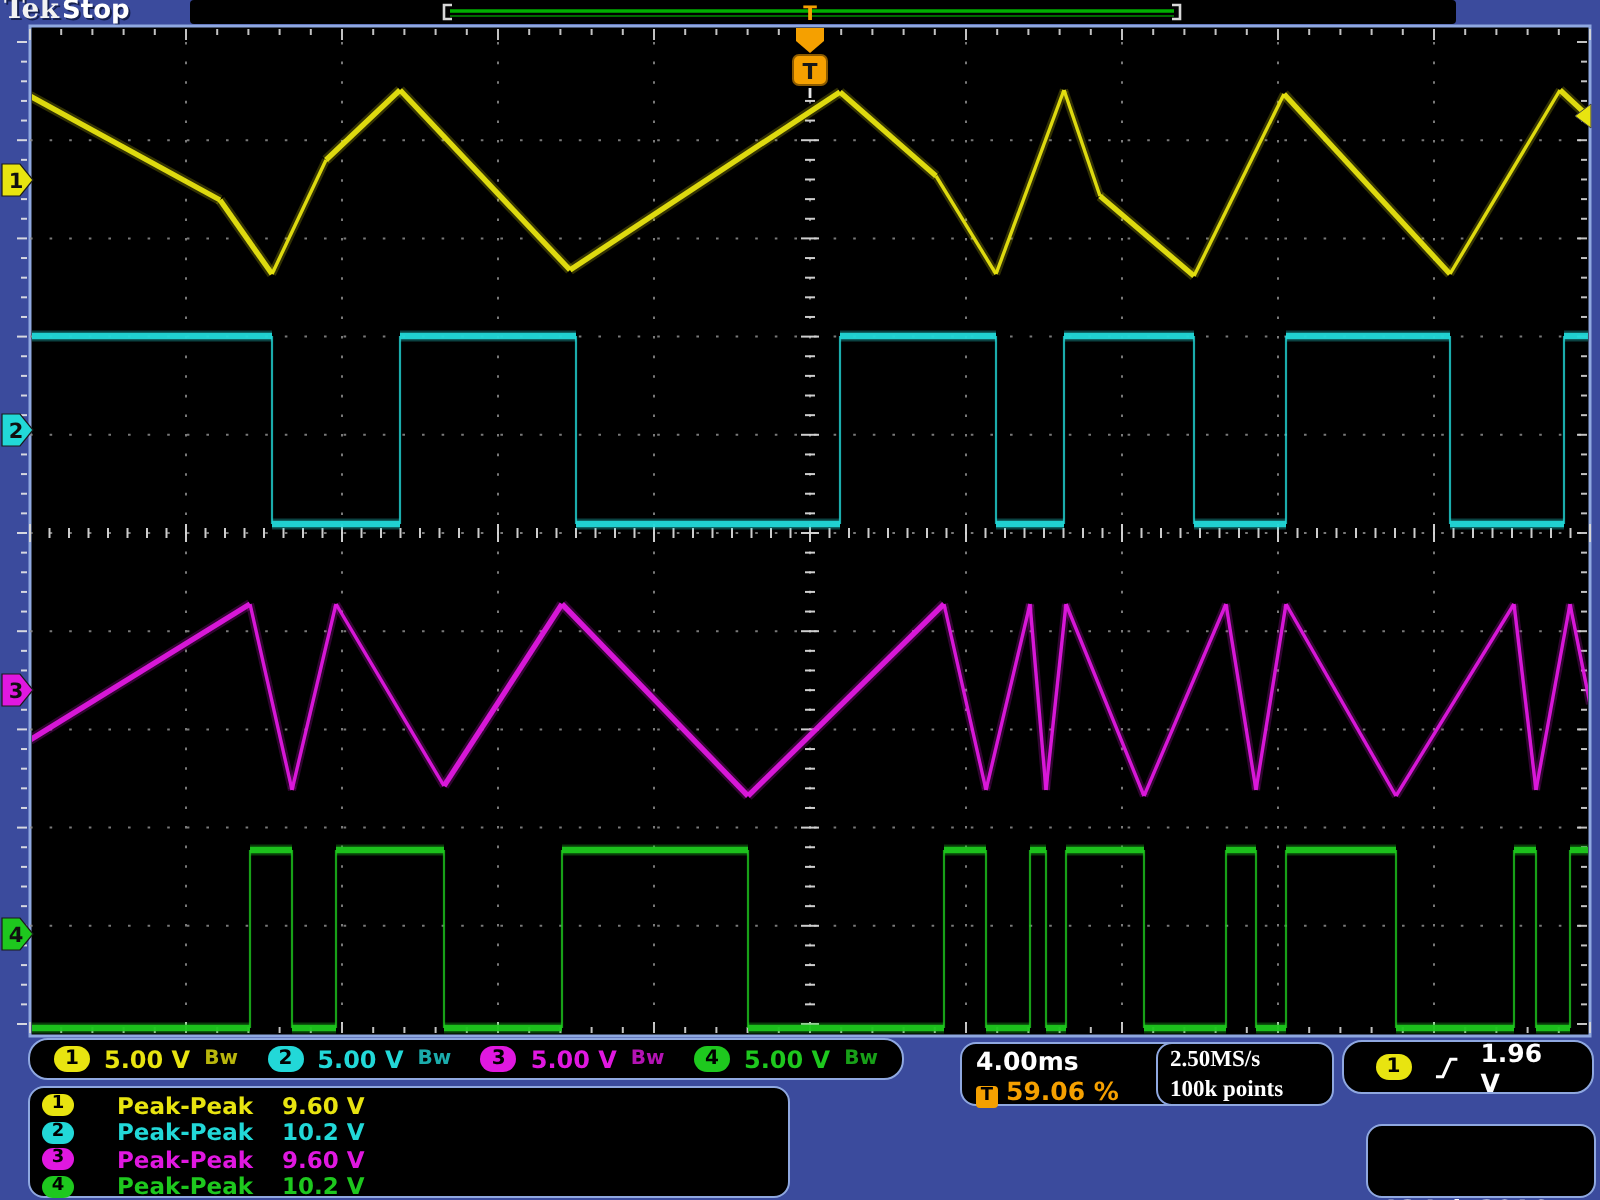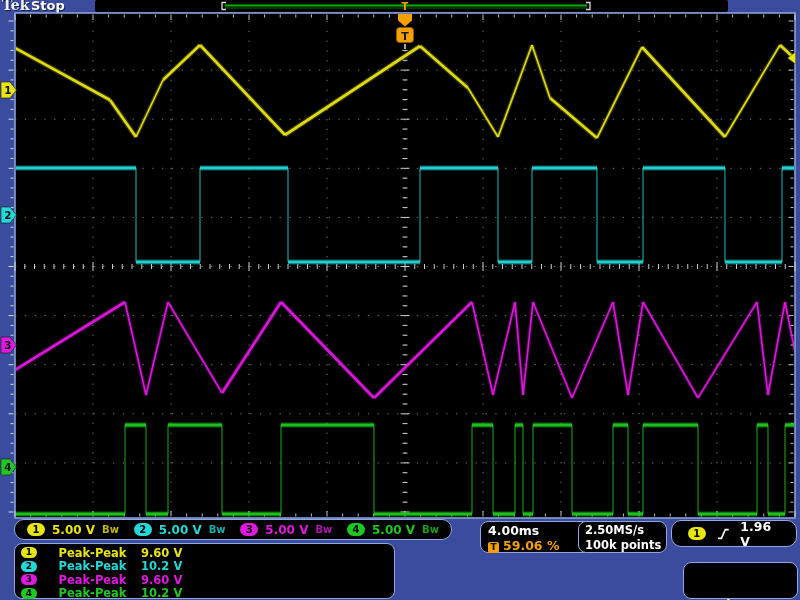--- a/index.html
+++ b/index.html
@@ -19,21 +19,21 @@
   #ch-pill{left:14px;top:519px;width:438px;height:21px;border-radius:10px;
            display:flex;align-items:center;justify-content:space-between;padding:0 12px;font-size:12px;}
   .chgrp{display:flex;align-items:center;gap:7px;}
   .badge{display:inline-flex;align-items:center;justify-content:center;width:18px;height:13px;border-radius:8px;
          color:#000;font-size:10px;font-weight:bold;line-height:1;}
   .bw{font-size:10px;opacity:.8;}
   #h-pill{left:440px;top:521px;width:115px;height:32px;border-radius:8px;padding:1px 0 4px 7px;font-size:12.5px;line-height:15px;margin-left:40px;}
   .tbadge{display:inline-flex;width:11px;height:11px;background:var(--orange,#f5a000);color:#000;font-size:9px;
           border-radius:2px;align-items:center;justify-content:center;margin-right:4px;line-height:1;}
   .orange{color:var(--orange,#f5a000);}
-  #a-pill{left:578px;top:521px;width:89px;height:32px;border-radius:8px;padding:1px 0 0 6px;font-size:11.5px;line-height:15px;}
+  #a-pill{left:578px;top:521px;width:89px;height:32px;border-radius:8px;padding:1px 0 0 6px;font-size:11.5px;line-height:15px;font-family:Liberation Serif, serif;}
   #t-pill{left:671px;top:520px;width:126px;height:27px;border-radius:10px;display:flex;align-items:center;gap:11px;
           padding:0 12px 0 16px;font-size:12.5px;}
   #meas{left:14px;top:543px;width:381px;height:56px;border-radius:8px;padding:2px 0 0 6px;}
   .mrow{display:flex;align-items:center;height:13.5px;font-size:11.5px;}
   .mrow .badge{width:16px;height:11px;font-size:9px;margin-right:7px;border-radius:7px;}
   .mname{width:97px;text-align:center;}
   #dt{left:683px;top:562px;width:115px;height:37px;border-radius:8px;padding:2px 0 0 7px;font-size:12.5px;line-height:16px;white-space:pre;}
   .c-ch1{color:var(--ch1);} .c-ch2{color:var(--ch2);} .c-ch3{color:var(--ch3);} .c-ch4{color:var(--ch4);}
   .b-ch1{background:var(--ch1);} .b-ch2{background:var(--ch2);} .b-ch3{background:var(--ch3);} .b-ch4{background:var(--ch4);}
 </style>

